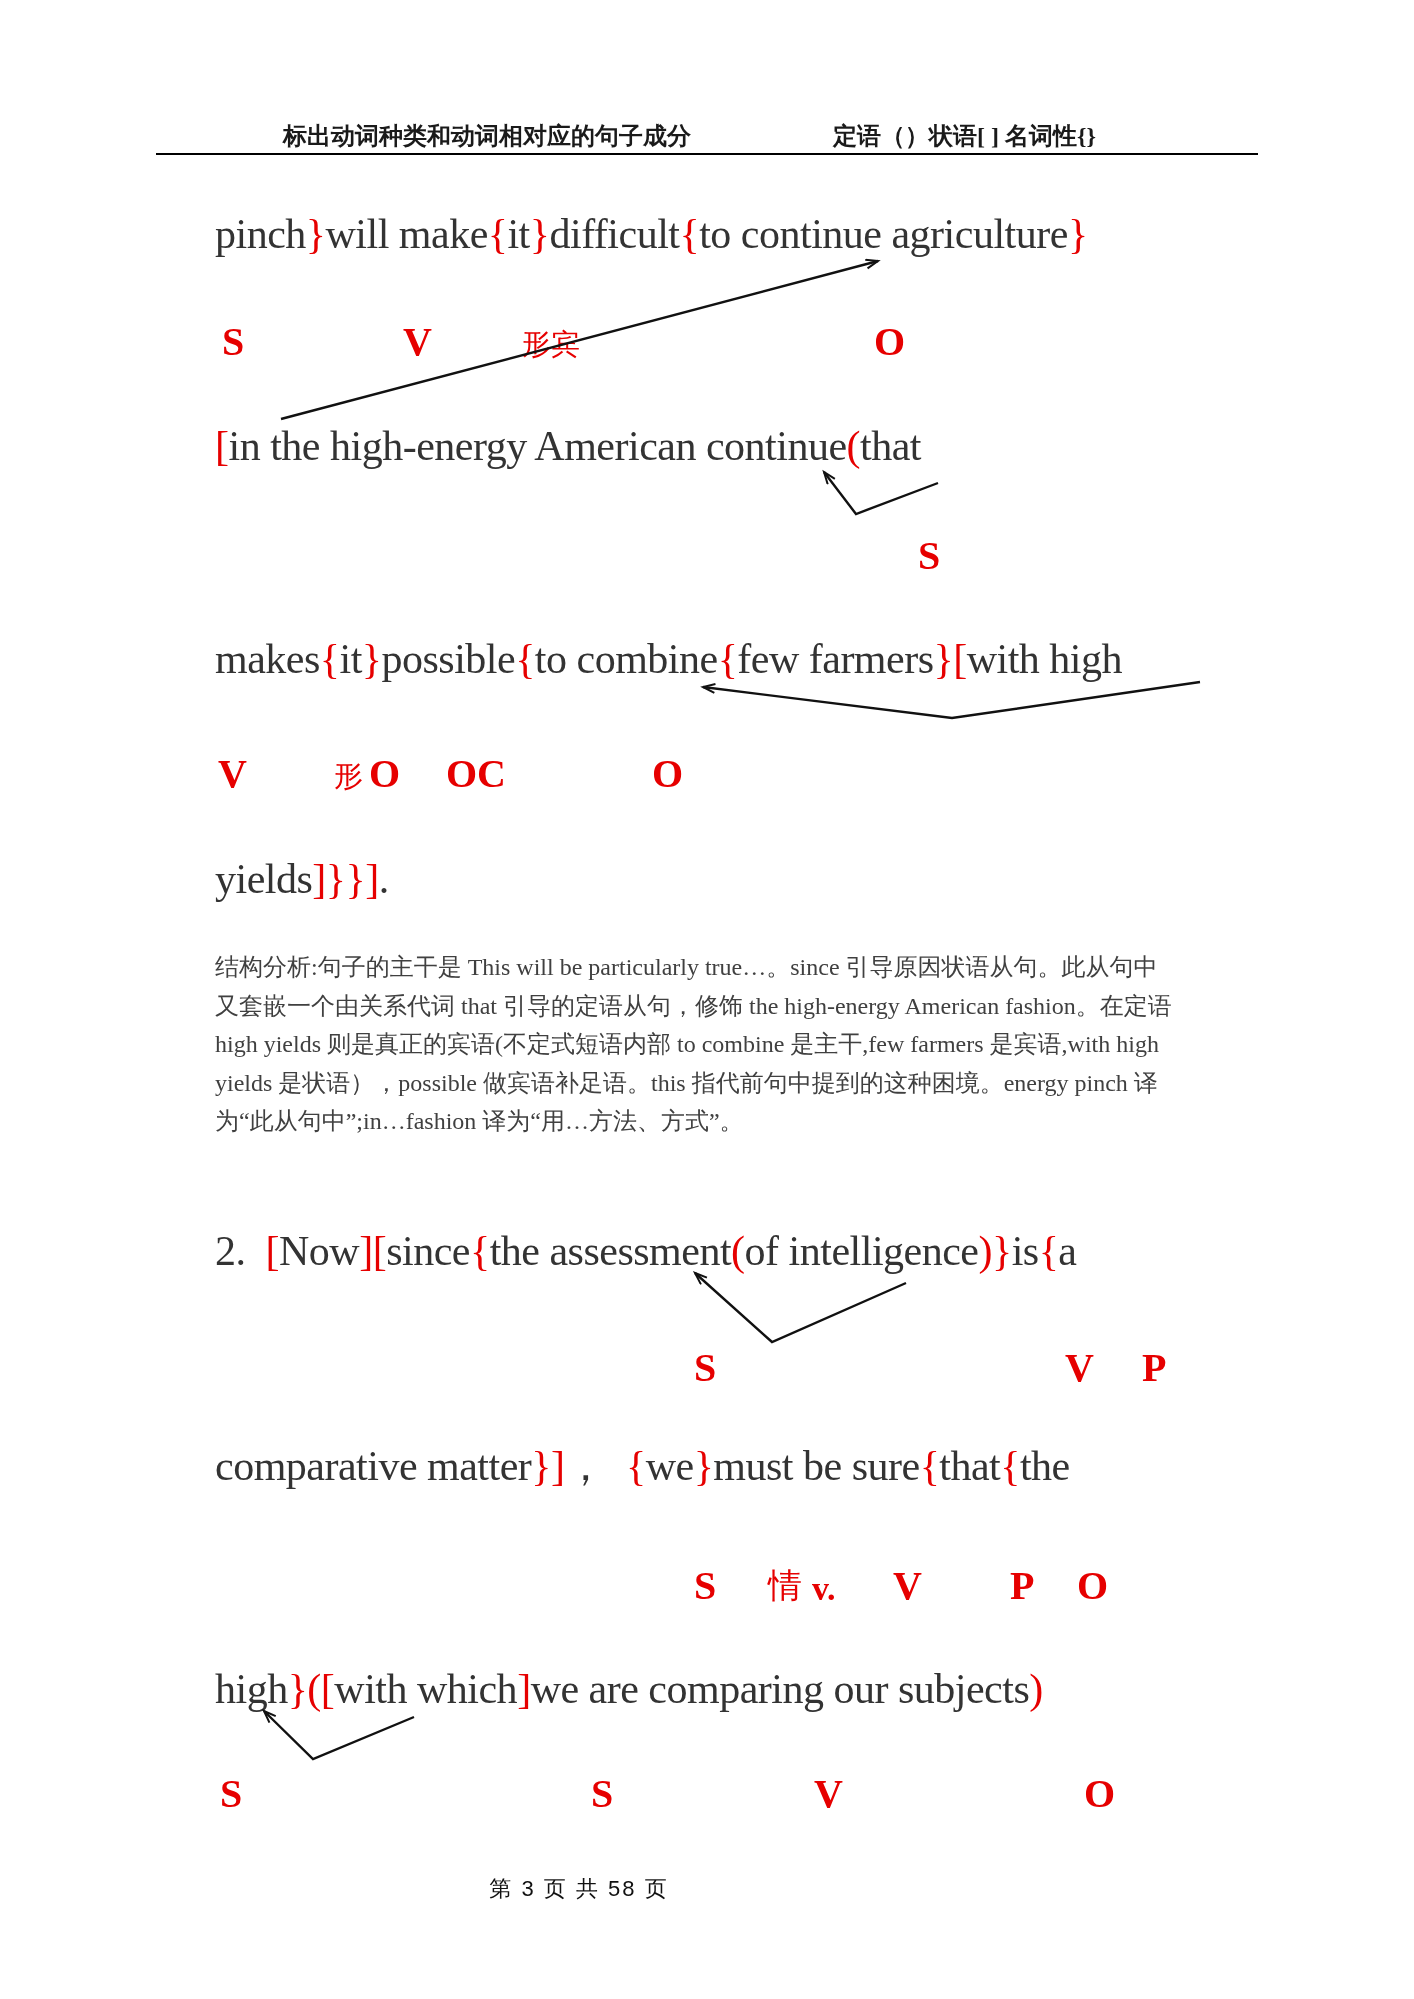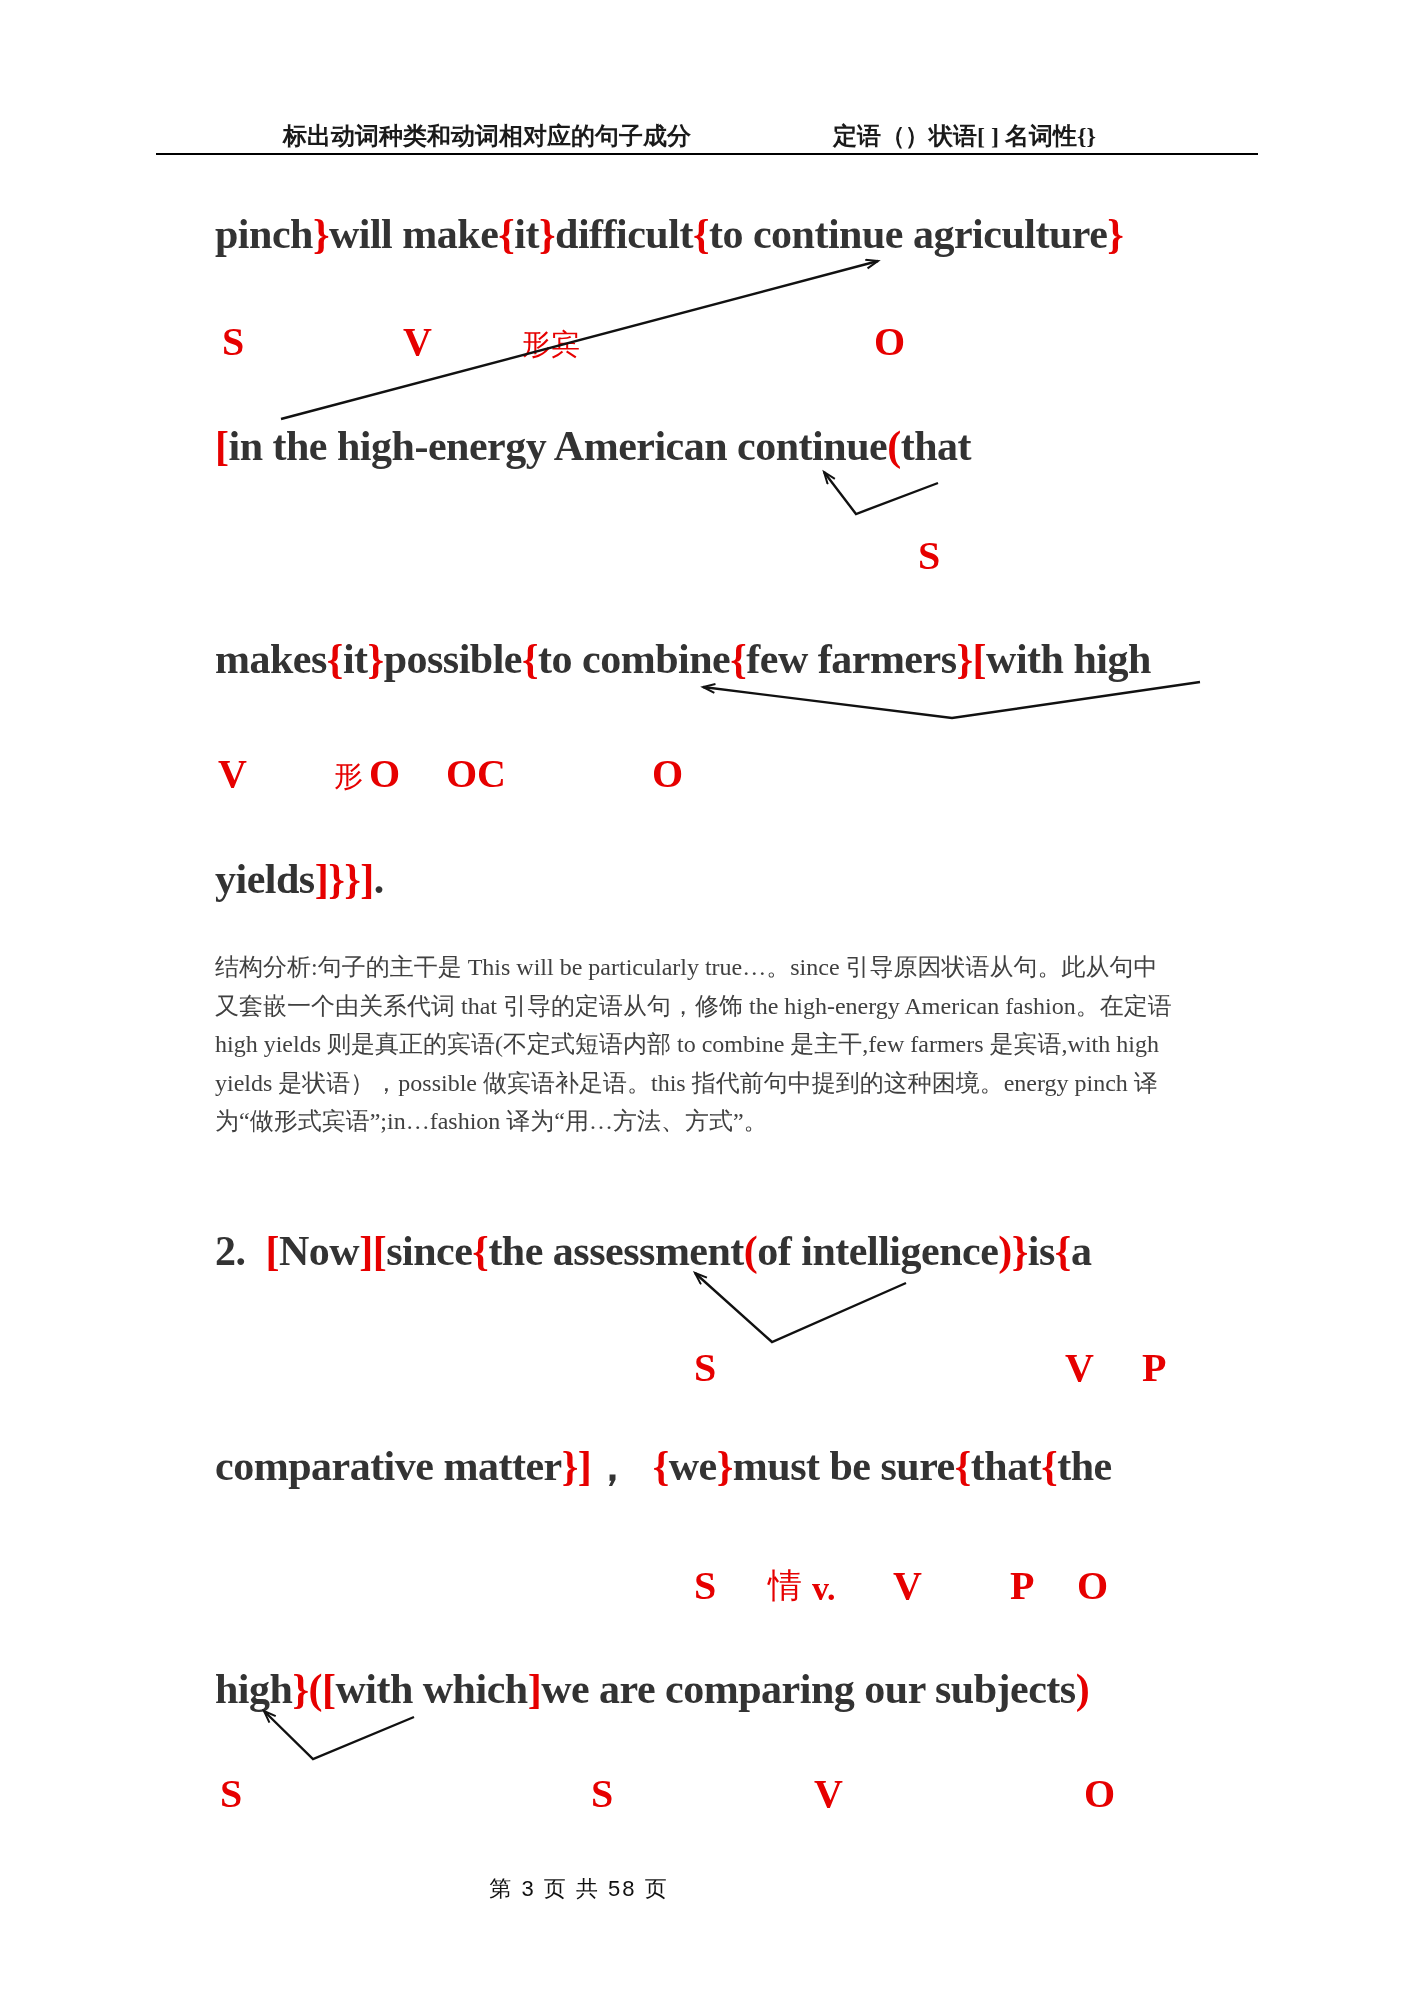--- a/index.html
+++ b/index.html
@@ -4,21 +4,21 @@
 <style>
   html,body{margin:0;padding:0;background:#ffffff;}
   #page{position:relative;width:1414px;height:1999px;background:#ffffff;overflow:hidden;
         font-family:"Liberation Serif","DejaVu Serif",serif;margin-top:20px;}
   
   .hdr{position:absolute;top:100px;font-size:24px;font-weight:bold;color:#1a1a1a;white-space:pre;}
   #hdr-left{left:283px;}
   #hdr-right{left:833px;}
   #hdr-rule{position:absolute;left:156px;top:133px;width:1102px;height:2px;background:#000;}
   
-  .big-line{position:absolute;font-size:42px;font-weight:bold;line-height:1.15;white-space:pre;
+  .big-line{position:absolute;font-size:42px;font-weight:normal;line-height:1.15;white-space:pre;
             letter-spacing:-0.5px;}
   .big-line .ink{color:#333333;}
   .big-line .red{color:#e60000;}
   
   .label-row{position:absolute;left:0;height:46px;width:1414px;}
   .label-row span{position:absolute;bottom:0;color:#e60000;font-weight:bold;font-size:40px;
                   line-height:1;white-space:pre;}
   .label-row span.small{font-size:29px;bottom:3px;font-weight:normal;}
   
   #analysis{position:absolute;left:215px;top:928px;width:1010px;color:#404040;}
@@ -81,21 +81,21 @@
       <span style="left: 591px;">S</span>
       <span style="left: 814px;">V</span>
       <span style="left: 1084px;">O</span>
     </div>
 
   <div id="analysis">
       <div class="pline">结构分析:句子的主干是 This will be particularly true…。since 引导原因状语从句。此从句中</div>
       <div class="pline">又套嵌一个由关系代词 that 引导的定语从句，修饰 the high-energy American fashion。在定语</div>
       <div class="pline">high yields 则是真正的宾语(不定式短语内部 to combine 是主干,few farmers 是宾语,with high</div>
       <div class="pline">yields 是状语），possible 做宾语补足语。this 指代前句中提到的这种困境。energy pinch 译</div>
-      <div class="pline">为“做形式宾语”;in…fashion 译为“用…方法、方式”。</div>
+      <div class="pline">为“此从句中”;in…fashion 译为“用…方法、方式”。</div>
     </div>
 
   <svg id="arrow-layer" viewBox="0 0 1414 1999" xmlns="http://www.w3.org/2000/svg">
     <defs>
       <marker id="ah" markerWidth="16" markerHeight="14" refX="13" refY="5.5" orient="auto" markerUnits="userSpaceOnUse">
         <path d="M1,1 L13,5.5 L1,10" fill="none" stroke="#111" stroke-width="2"></path>
       </marker>
     </defs>
   <polyline points="281,399 878,241" fill="none" stroke="#111" stroke-width="2.4" marker-end="url(#ah)"></polyline>
       <polyline points="938,463 856,494 824,452" fill="none" stroke="#111" stroke-width="2.4" marker-end="url(#ah)"></polyline>

